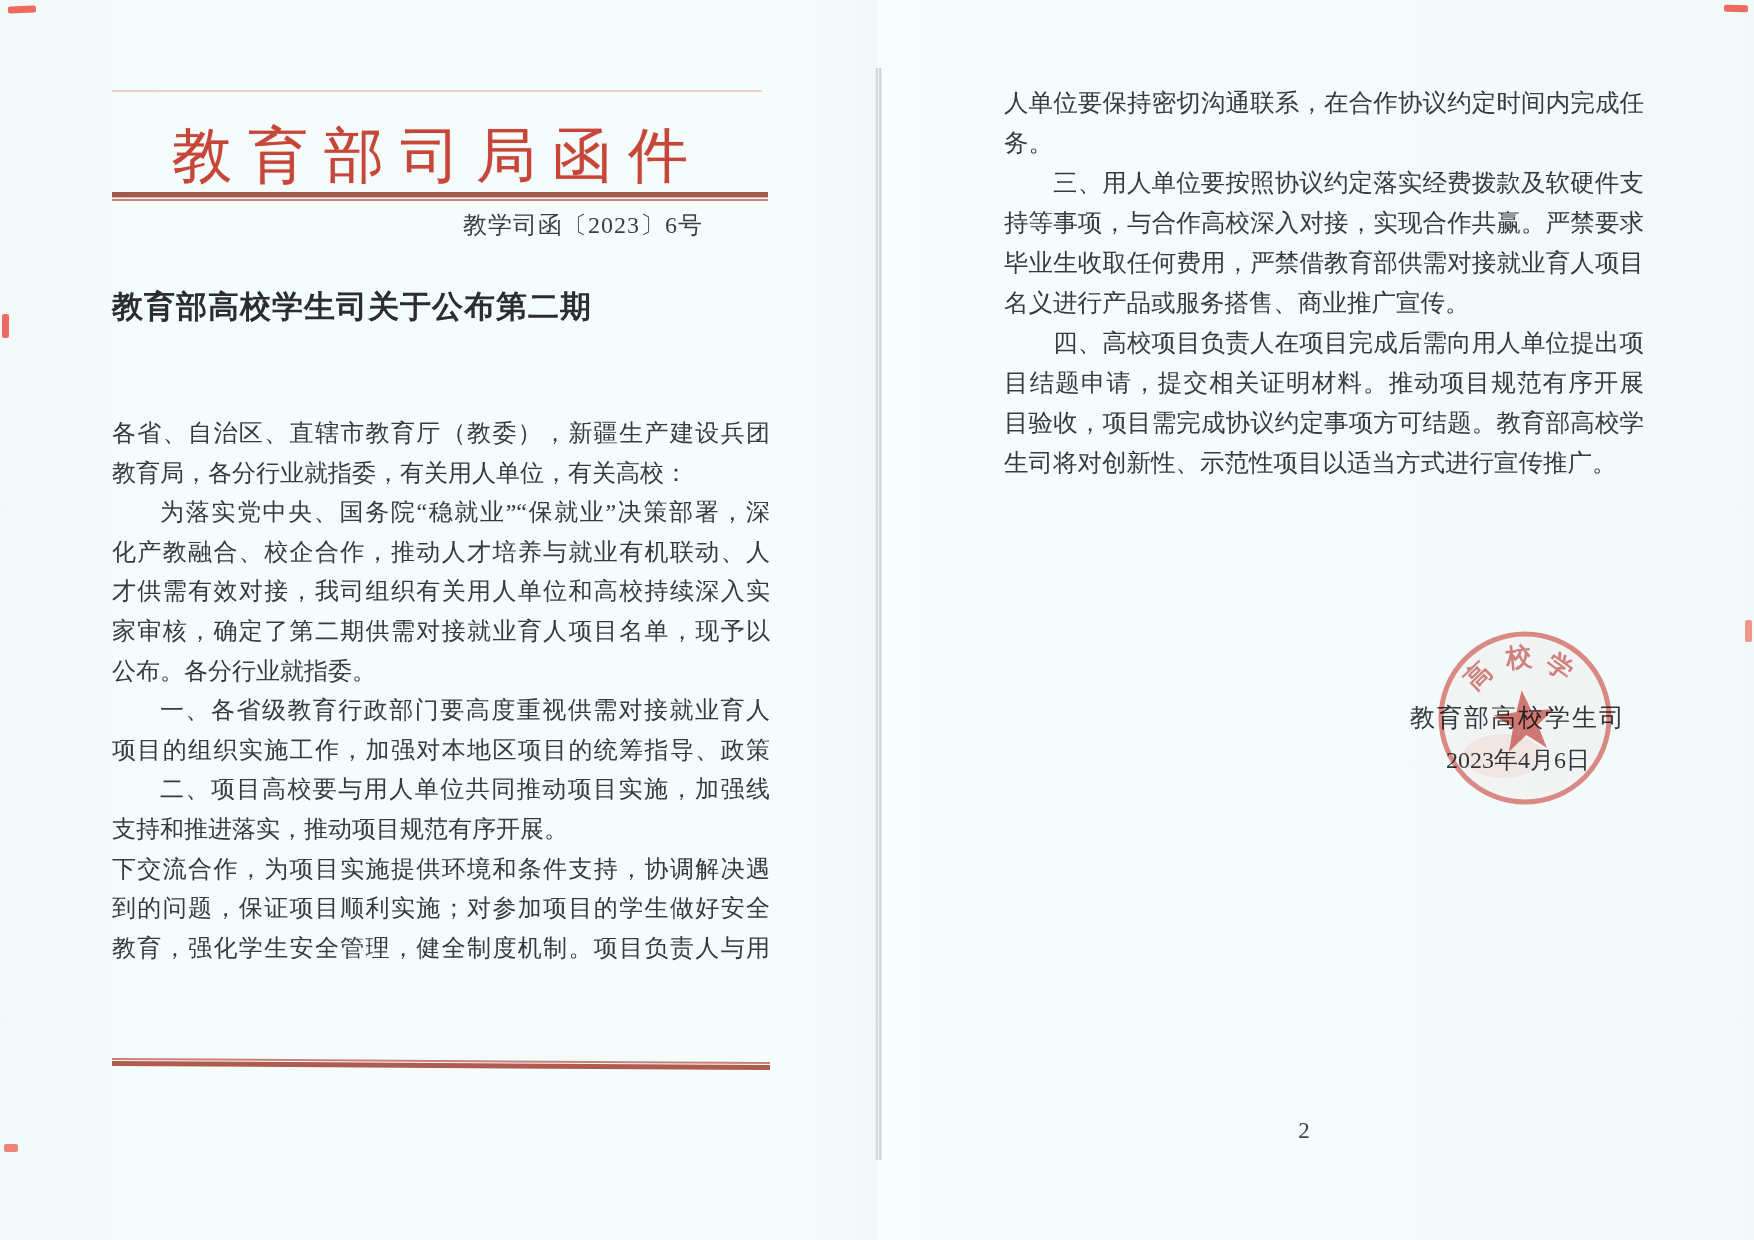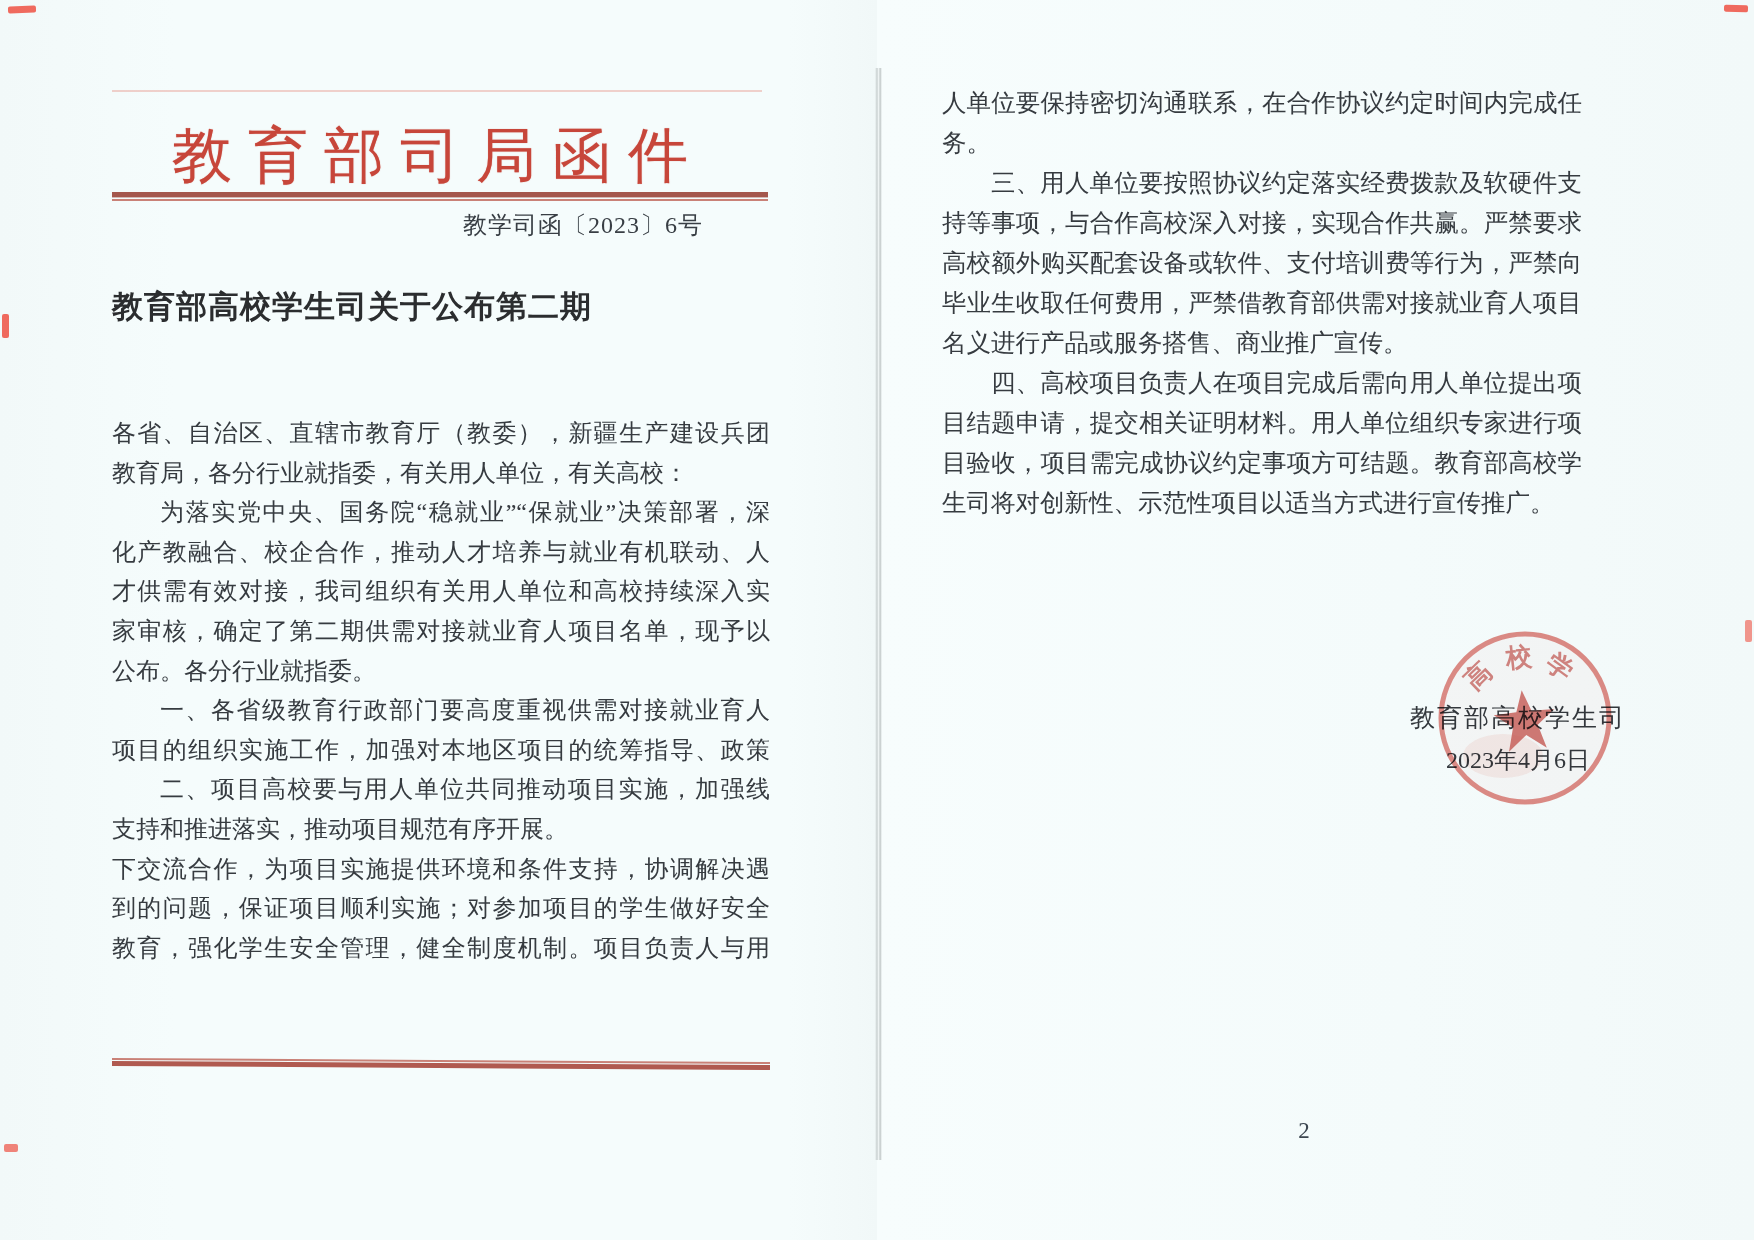--- a/index.html
+++ b/index.html
@@ -21,21 +21,21 @@
   .rule-top{position:absolute;left:112px;top:192px;width:656px;height:10px;}
   .rule-top .a{height:5px;background:#a4574d;box-shadow:0 1px 0 rgba(164,87,77,.4);}
   .rule-top .b{height:2px;margin-top:2px;background:#c98177;}
   .faint-pink{position:absolute;left:112px;top:90px;width:650px;height:2px;background:rgba(228,136,124,.38);}
   .doc-number{position:absolute;left:433px;top:209px;width:300px;text-align:center;
     font-size:24px;color:#383e44;letter-spacing:1px;}
   .title{position:absolute;left:112px;top:287px;width:658px;text-align:left;
     font-size:31px;line-height:39px;font-weight:bold;color:#2b2d2f;letter-spacing:1px;}
   .body1{position:absolute;left:112px;top:414px;width:658px;
     font-size:24px;line-height:39.6px;color:#363b40;}
-  .body2{position:absolute;left:942px;top:83px;width:640px;
+  .body2{position:absolute;left:1004px;top:83px;width:640px;
     font-size:24.5px;line-height:40px;color:#363b40;}
   .l{display:block;text-align:justify;text-align-last:justify;}
   .l.end{text-align-last:left;}
   .l.ind{text-indent:2em;}
   .attach{position:absolute;left:962px;top:582px;width:640px;font-size:25px;color:#363b40;text-indent:2em;}
   .signer{position:absolute;left:1410px;top:701px;width:210px;font-size:25px;color:#33383d;
     letter-spacing:2px;white-space:nowrap;}
   .sign-date{position:absolute;left:1446px;top:744px;width:160px;font-size:24px;color:#33383d;white-space:nowrap;}
   .rule-bottom{position:absolute;left:112px;top:1060px;width:658px;height:9px;transform:rotate(.35deg);}
   .rule-bottom .a{height:2px;background:#c98177;}
@@ -88,25 +88,24 @@
   <div class="rule-bottom">
       <div class="a"></div>
       <div class="b"></div>
     </div>
 
   <div class="body2">
     <span class="l">人单位要保持密切沟通联系，在合作协议约定时间内完成任</span>
     <span class="l end">务。</span>
     <span class="l ind">三、用人单位要按照协议约定落实经费拨款及软硬件支</span>
     <span class="l">持等事项，与合作高校深入对接，实现合作共赢。严禁要求</span>
-    <span class="l">高校额外购买配套设备或软件、支付培训费等行为，严禁向</span>
     <span class="l">毕业生收取任何费用，严禁借教育部供需对接就业育人项目</span>
     <span class="l end">名义进行产品或服务搭售、商业推广宣传。</span>
     <span class="l ind">四、高校项目负责人在项目完成后需向用人单位提出项</span>
-    <span class="l">目结题申请，提交相关证明材料。用人单位组织专家进行项</span>
+    <span class="l">目结题申请，提交相关证明材料。推动项目规范有序开展</span>
     <span class="l">目验收，项目需完成协议约定事项方可结题。教育部高校学</span>
     <span class="l end">生司将对创新性、示范性项目以适当方式进行宣传推广。</span>
   </div>
   <div class="signer">教育部高校学生司</div>
   <div class="sign-date">2023年4月6日</div>
 
   <svg class="seal" viewBox="0 0 190 190" width="190" height="190">
     <circle cx="92" cy="92" r="84" fill="none" stroke="#dd6f68" stroke-width="5" opacity="0.8"></circle>
     <circle cx="92" cy="92" r="84" fill="rgba(236,160,150,0.06)" stroke="none"></circle>
     <ellipse cx="70" cy="130" rx="40" ry="22" fill="rgba(230,140,130,0.14)"></ellipse>

